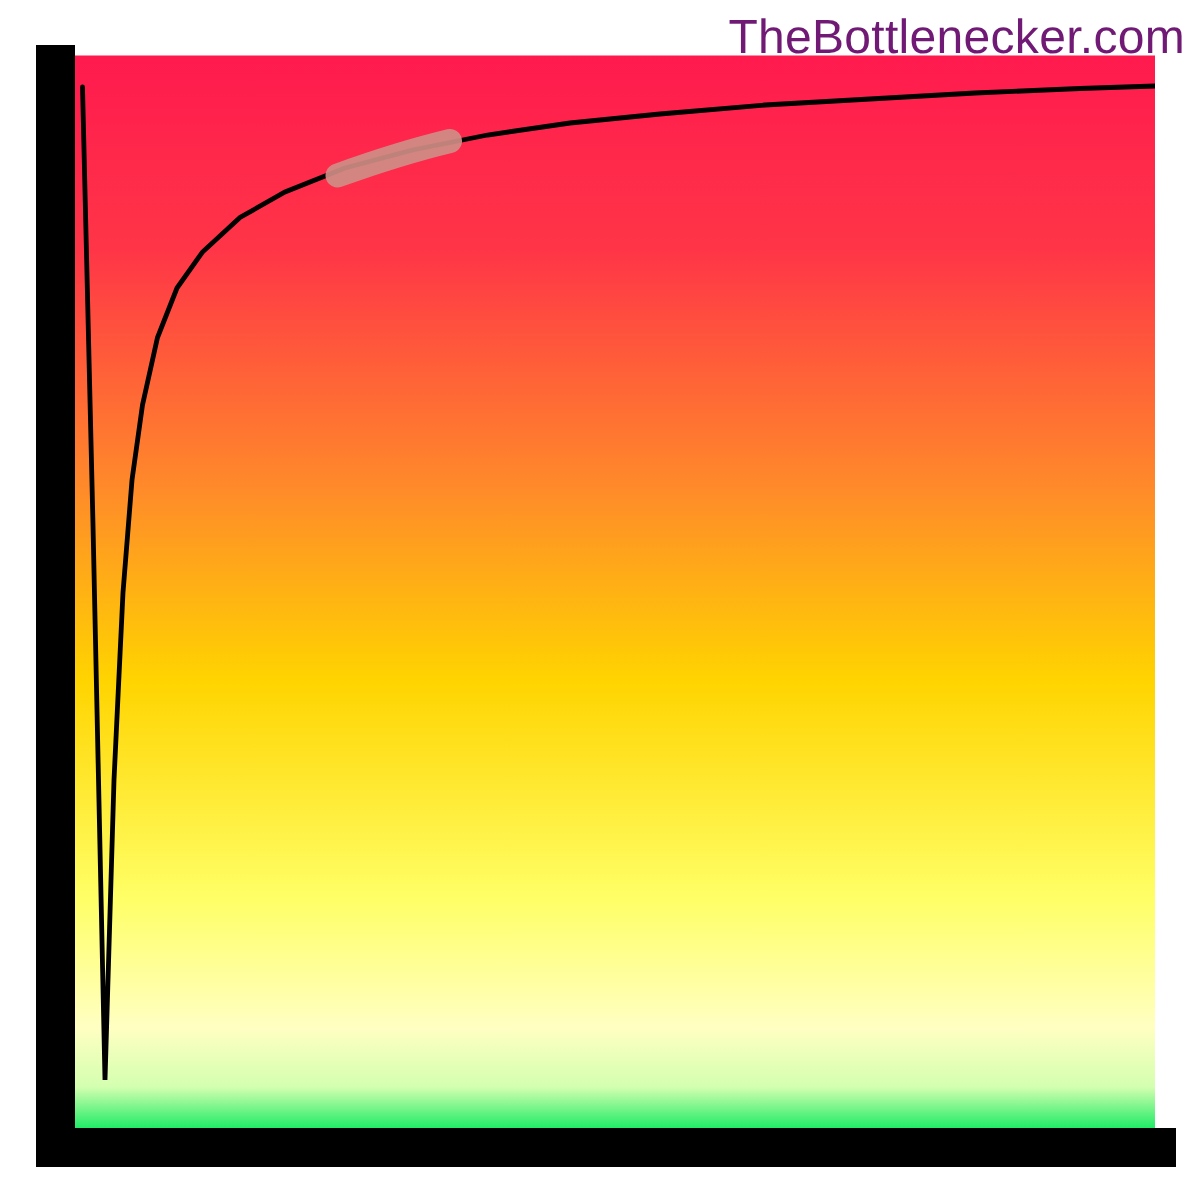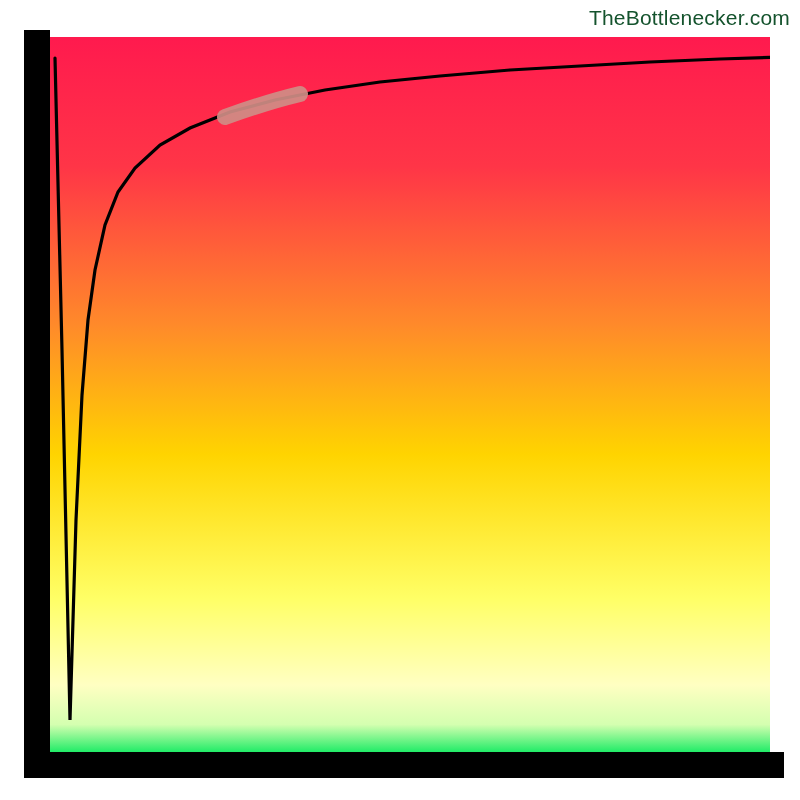--- a/index.html
+++ b/index.html
@@ -18,23 +18,23 @@
   }
   svg {
     position: absolute;
     top: 0;
     left: 0;
   }
   .watermark {
     position: absolute;
     top: 6px;
     right: 10px;
-    font-size: 21px;
+    font-size: 32px;
     font-weight: 400;
-    color: #14532d;
+    color: #701a75;
     letter-spacing: 0.2px;
     user-select: none;
   }
 </style>
 </head>
 <body>
 
 <div class="stage">
 
   <svg viewBox="0 0 800 800" width="800" height="800">

